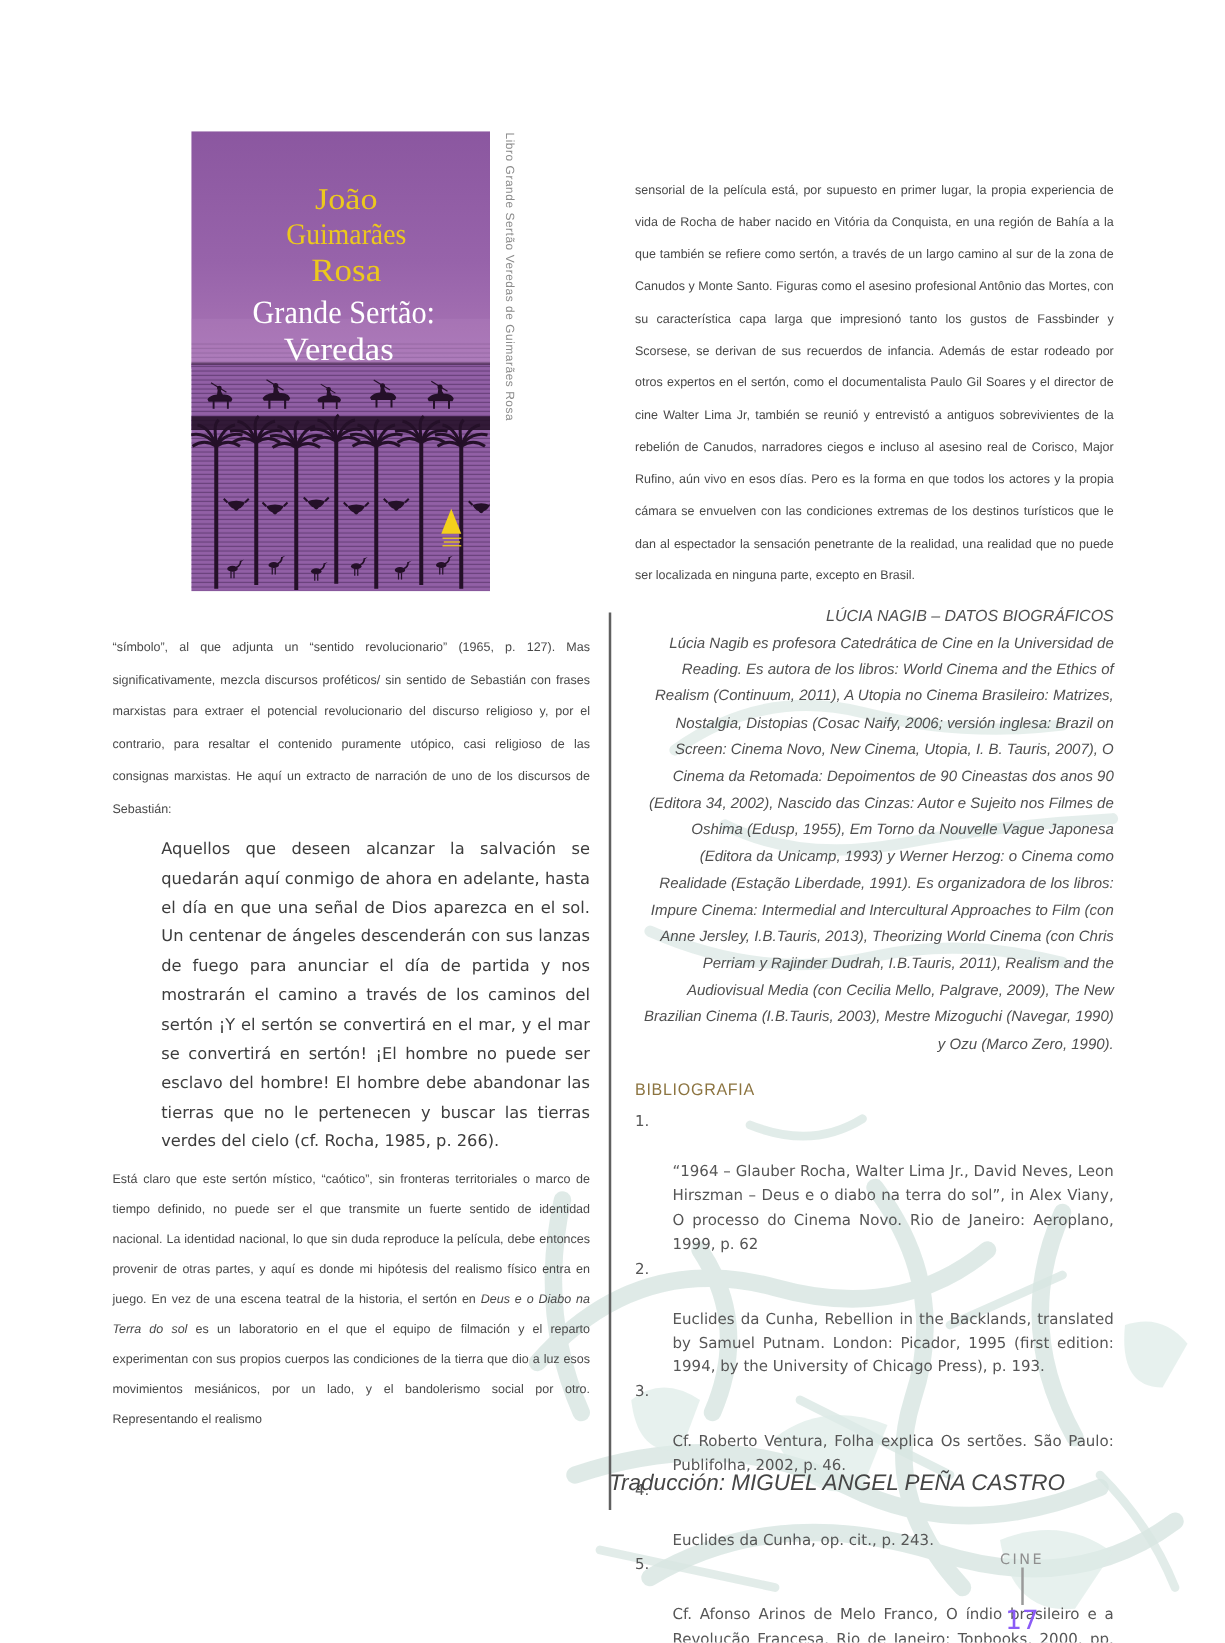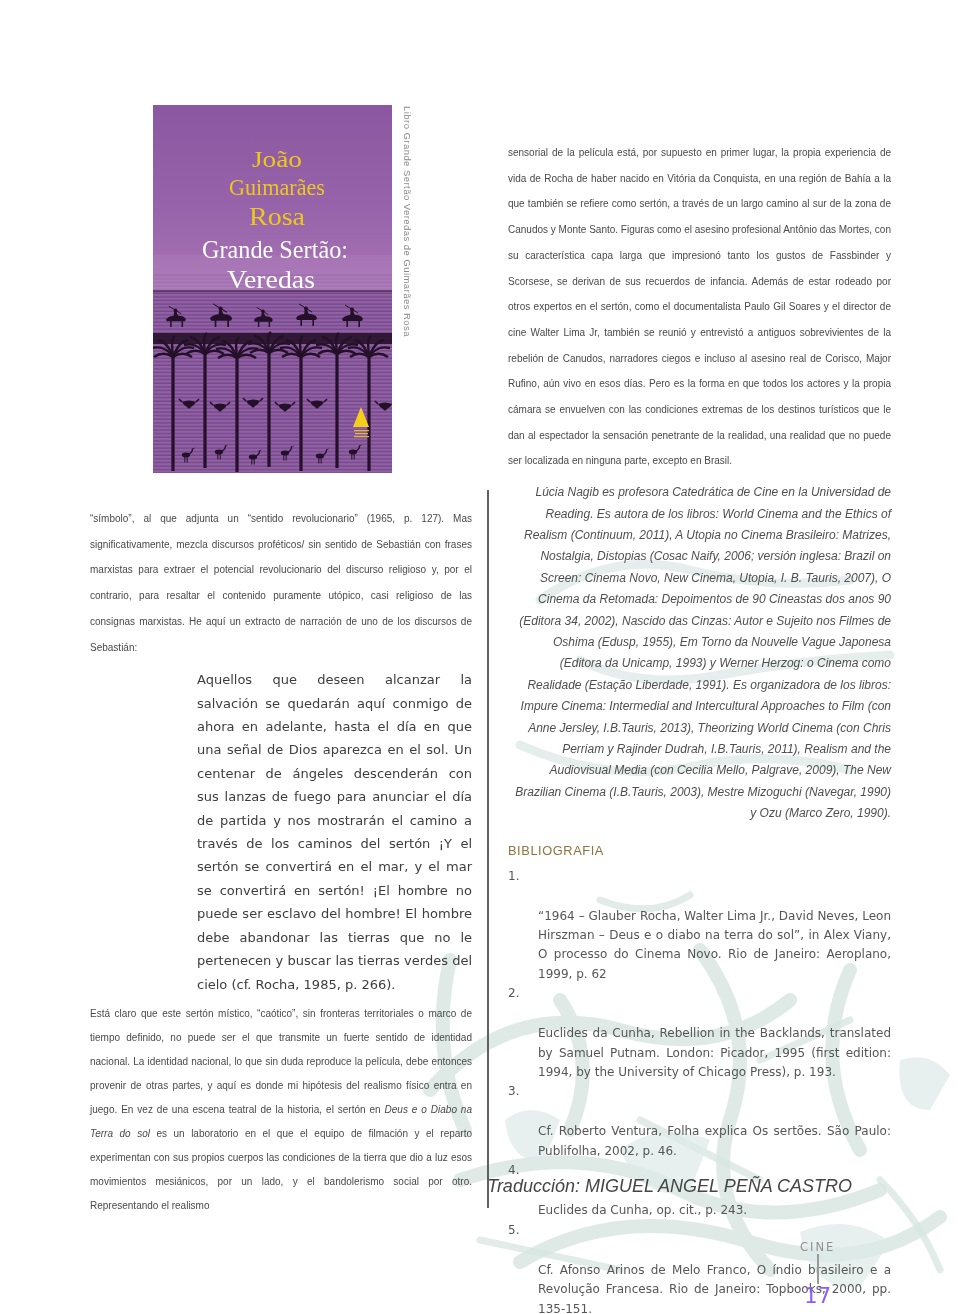--- a/index.html
+++ b/index.html
@@ -19,21 +19,21 @@
   }
 
   
   .col-left{position:absolute;left:90px;top:506px;width:382px;}
   .col-right{position:absolute;left:508px;top:140px;width:383px;}
   .col-divider{position:absolute;left:487px;top:490px;width:1.5px;height:718px;background:#606060;}
 
   .para{font-size:10px;line-height:25.7px;text-align:justify;color:#494949;margin:0;}
   #para2{line-height:24px;margin-top:6px;}
   .quote{
-    margin:8px 0 0 107px;font-family:"DejaVu Sans",sans-serif;
+    margin:8px 0 0 39px;font-family:"DejaVu Sans",sans-serif;
     font-size:13px;line-height:23.4px;text-align:justify;color:#3d3d3d;
   }
   .italic{font-style:italic;}
 
   
   .bio{margin-top:8px;text-align:right;font-style:italic;color:#4f4f4f;}
   .bio-heading{font-size:12.8px;line-height:21.4px;}
   .bio-text{font-size:12px;line-height:21.4px;text-align:right;}
 
   
@@ -203,20 +203,21 @@
   <div class="col-left">
     <p class="para" id="para1">“símbolo”, al que adjunta un “sentido revolucionario” (1965, p. 127). Mas significativamente, mezcla discursos proféticos/ sin sentido de Sebastián con frases marxistas para extraer el potencial revolucionario del discurso religioso y, por el contrario, para resaltar el contenido puramente utópico, casi religioso de las consignas marxistas. He aquí un extracto de narración de uno de los discursos de Sebastián:</p>
     <blockquote class="quote">Aquellos que deseen alcanzar la salvación se quedarán aquí conmigo de ahora en adelante, hasta el día en que una señal de Dios aparezca en el sol. Un centenar de ángeles descenderán con sus lanzas de fuego para anunciar el día de partida y nos mostrarán el camino a través de los caminos del sertón ¡Y el sertón se convertirá en el mar, y el mar se convertirá en sertón! ¡El hombre no puede ser esclavo del hombre! El hombre debe abandonar las tierras que no le pertenecen y buscar las tierras verdes del cielo (cf. Rocha, 1985, p. 266).</blockquote>
     <p class="para" id="para2"><span>Está claro que este sertón místico, “caótico”, sin fronteras territoriales o marco de tiempo definido, no puede ser el que transmite un fuerte sentido de identidad nacional. La identidad nacional, lo que sin duda reproduce la película, debe entonces provenir de otras partes, y aquí es donde mi hipótesis del realismo físico entra en juego. En vez de una escena teatral de la historia, el sertón en </span><span class="italic">Deus e o Diabo na Terra do sol</span><span> es un laboratorio en el que el equipo de filmación y el reparto experimentan con sus propios cuerpos las condiciones de la tierra que dio a luz esos movimientos mesiánicos, por un lado, y el bandolerismo social por otro. Representando el realismo</span></p>
   </div>
 
   <div class="col-right">
     <p class="para">sensorial de la película está, por supuesto en primer lugar, la propia experiencia de vida de Rocha de haber nacido en Vitória da Conquista, en una región de Bahía a la que también se refiere como sertón, a través de un largo camino al sur de la zona de Canudos y Monte Santo. Figuras como el asesino profesional Antônio das Mortes, con su característica capa larga que impresionó tanto los gustos de Fassbinder y Scorsese, se derivan de sus recuerdos de infancia. Además de estar rodeado por otros expertos en el sertón, como el documentalista Paulo Gil Soares y el director de cine Walter Lima Jr, también se reunió y entrevistó a antiguos sobrevivientes de la rebelión de Canudos, narradores ciegos e incluso al asesino real de Corisco, Major Rufino, aún vivo en esos días. Pero es la forma en que todos los actores y la propia cámara se envuelven con las condiciones extremas de los destinos turísticos que le dan al espectador la sensación penetrante de la realidad, una realidad que no puede ser localizada en ninguna parte, excepto en Brasil.</p>
 
     <div class="bio">
+      <div class="bio-heading">LÚCIA NAGIB – DATOS BIOGRÁFICOS</div>
       <div class="bio-text">Lúcia Nagib es profesora Catedrática de Cine en la Universidad de Reading. Es autora de los libros: World Cinema and the Ethics of Realism (Continuum, 2011), A Utopia no Cinema Brasileiro: Matrizes, Nostalgia, Distopias (Cosac Naify, 2006; versión inglesa: Brazil on Screen: Cinema Novo, New Cinema, Utopia, I. B. Tauris, 2007), O Cinema da Retomada: Depoimentos de 90 Cineastas dos anos 90 (Editora 34, 2002), Nascido das Cinzas: Autor e Sujeito nos Filmes de Oshima (Edusp, 1955), Em Torno da Nouvelle Vague Japonesa (Editora da Unicamp, 1993) y Werner Herzog: o Cinema como Realidade (Estação Liberdade, 1991). Es organizadora de los libros: Impure Cinema: Intermedial and Intercultural Approaches to Film (con Anne Jersley, I.B.Tauris, 2013), Theorizing World Cinema (con Chris Perriam y Rajinder Dudrah, I.B.Tauris, 2011), Realism and the Audiovisual Media (con Cecilia Mello, Palgrave, 2009), The New Brazilian Cinema (I.B.Tauris, 2003), Mestre Mizoguchi (Navegar, 1990) y Ozu (Marco Zero, 1990).</div>
     </div>
 
     <div class="biblio-heading">BIBLIOGRAFIA</div>
     <div class="biblio-list">
       <div class="biblio-item">
         <span class="biblio-num">1.</span>
         <span class="biblio-text">“1964 – Glauber Rocha, Walter Lima Jr., David Neves, Leon Hirszman – Deus e o diabo na terra do sol”, in Alex Viany, O processo do Cinema Novo. Rio de Janeiro: Aeroplano, 1999, p. 62</span>
       </div>
       <div class="biblio-item">

